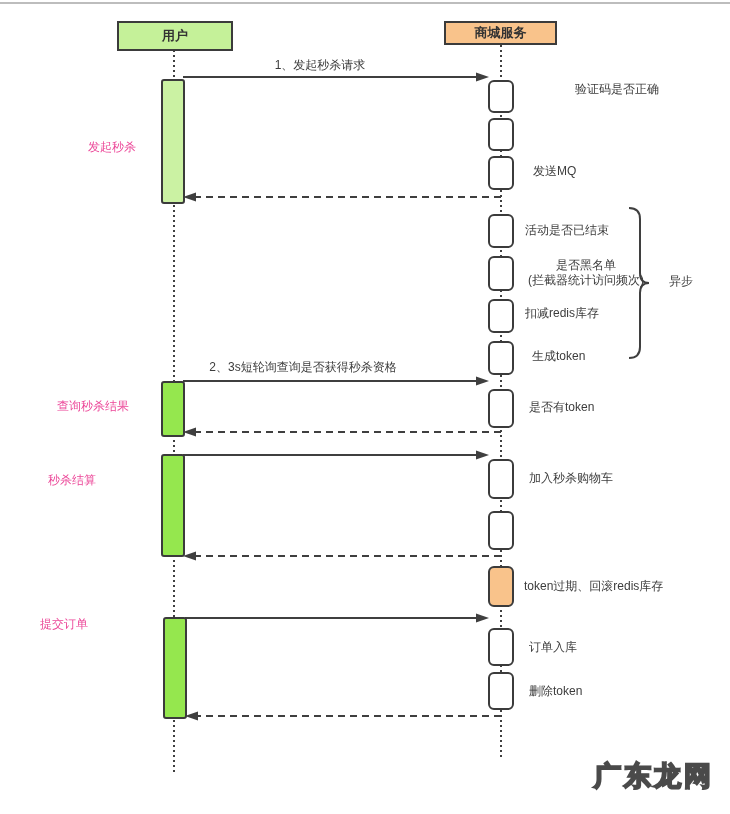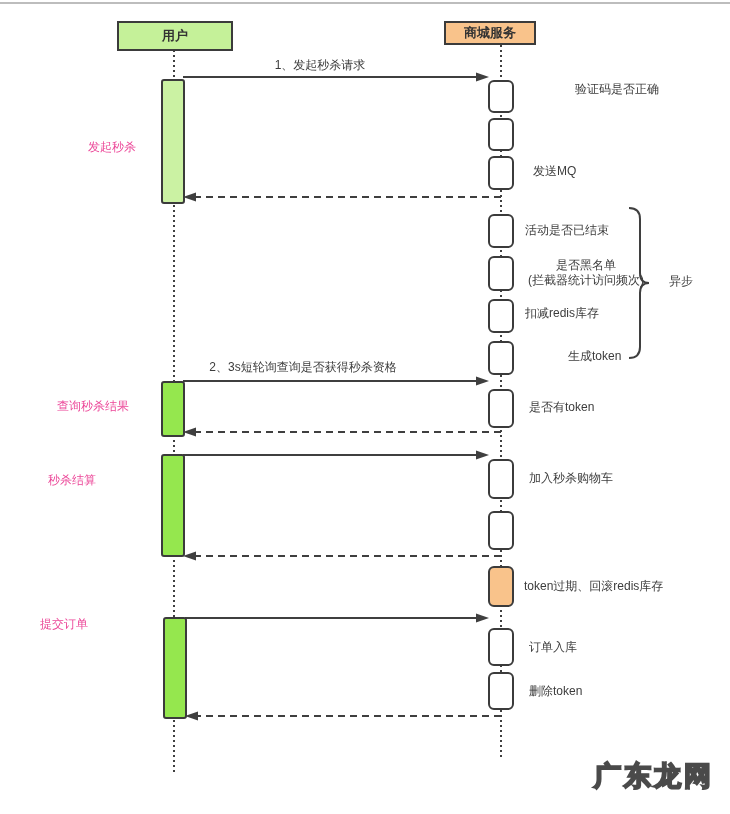--- a/index.html
+++ b/index.html
@@ -49,39 +49,39 @@
       <line x1="185" y1="618" x2="476" y2="618" stroke="#3f3f3f" stroke-width="2"></line>
       <polygon points="489,618 476,613.5 476,622.5" fill="#3f3f3f"></polygon>
       <line x1="501" y1="716" x2="198" y2="716" stroke="#3f3f3f" stroke-width="2" stroke-dasharray="7 5"></line>
       <polygon points="185,716 198,711.5 198,720.5" fill="#3f3f3f"></polygon>
       <path d="M 629,208 Q 640,208 640,219 L 640,273 Q 640,283 649,283 Q 640,283 640,293 L 640,347 Q 640,358 629,358" fill="none" stroke="#3f3f3f" stroke-width="2"></path>
     </svg>
   <div class="watermark">广东龙网</div>
 <div class="mlabel" style="left: 320px; top: 57px;">1、发起秒杀请求</div>
     <div class="mlabel" style="left: 303px; top: 359px;">2、3s短轮询查询是否获得秒杀资格</div>
     <div class="actor" style="left: 117px; top: 21px; width: 116px; height: 30px; background: rgb(197, 241, 153);">用户</div>
-    <div class="actor" style="left: 444px; top: 21px; width: 92px; height: 24px; background: rgb(249, 195, 139);">商城服务</div>
+    <div class="actor" style="left: 444px; top: 21px; width: 113px; height: 24px; background: rgb(249, 195, 139);">商城服务</div>
     <div class="ubar" style="left: 161px; top: 79px; width: 24px; height: 125px; background: rgb(203, 242, 163);"></div>
     <div class="ubar" style="left: 161px; top: 381px; width: 24px; height: 56px; background: rgb(149, 231, 78);"></div>
     <div class="ubar" style="left: 161px; top: 454px; width: 24px; height: 103px; background: rgb(149, 231, 78);"></div>
     <div class="ubar" style="left: 163px; top: 617px; width: 24px; height: 102px; background: rgb(149, 231, 78);"></div>
     <div class="sbox" style="left: 488px; top: 80px; width: 26px; height: 33px; background: rgb(255, 255, 255);"></div>
     <div class="slabel" style="left: 527px; top: 82px; margin-left: 48px;">验证码是否正确</div>
     <div class="sbox" style="left: 488px; top: 118px; width: 26px; height: 33px; background: rgb(255, 255, 255);"></div>
     <div class="sbox" style="left: 488px; top: 156px; width: 26px; height: 34px; background: rgb(255, 255, 255);"></div>
     <div class="slabel" style="left: 533px; top: 164px;">发送MQ</div>
     <div class="sbox" style="left: 488px; top: 214px; width: 26px; height: 34px; background: rgb(255, 255, 255);"></div>
     <div class="slabel" style="left: 525px; top: 223px;">活动是否已结束</div>
     <div class="sbox" style="left: 488px; top: 256px; width: 26px; height: 35px; background: rgb(255, 255, 255);"></div>
     <div class="slabel" style="left: 520px; top: 258px; width: 132px; text-align: center;">是否黑名单
 (拦截器统计访问频次)</div>
     <div class="sbox" style="left: 488px; top: 299px; width: 26px; height: 34px; background: rgb(255, 255, 255);"></div>
     <div class="slabel" style="left: 525px; top: 306px;">扣减redis库存</div>
     <div class="sbox" style="left: 488px; top: 341px; width: 26px; height: 34px; background: rgb(255, 255, 255);"></div>
-    <div class="slabel" style="left: 532px; top: 349px; margin-left: 36px;">生成token</div>
+    <div class="slabel" style="left: 532px; top: 349px;">生成token</div>
     <div class="sbox" style="left: 488px; top: 389px; width: 26px; height: 39px; background: rgb(255, 255, 255);"></div>
     <div class="slabel" style="left: 529px; top: 400px;">是否有token</div>
     <div class="sbox" style="left: 488px; top: 459px; width: 26px; height: 40px; background: rgb(255, 255, 255);"></div>
     <div class="slabel" style="left: 529px; top: 471px;">加入秒杀购物车</div>
     <div class="sbox" style="left: 488px; top: 511px; width: 26px; height: 39px; background: rgb(255, 255, 255);"></div>
     <div class="sbox" style="left: 488px; top: 566px; width: 26px; height: 41px; background: rgb(249, 195, 139);"></div>
     <div class="slabel" style="left: 524px; top: 579px;">token过期、回滚redis库存</div>
     <div class="sbox" style="left: 488px; top: 628px; width: 26px; height: 38px; background: rgb(255, 255, 255);"></div>
     <div class="slabel" style="left: 529px; top: 640px;">订单入库</div>
     <div class="sbox" style="left: 488px; top: 672px; width: 26px; height: 38px; background: rgb(255, 255, 255);"></div>

